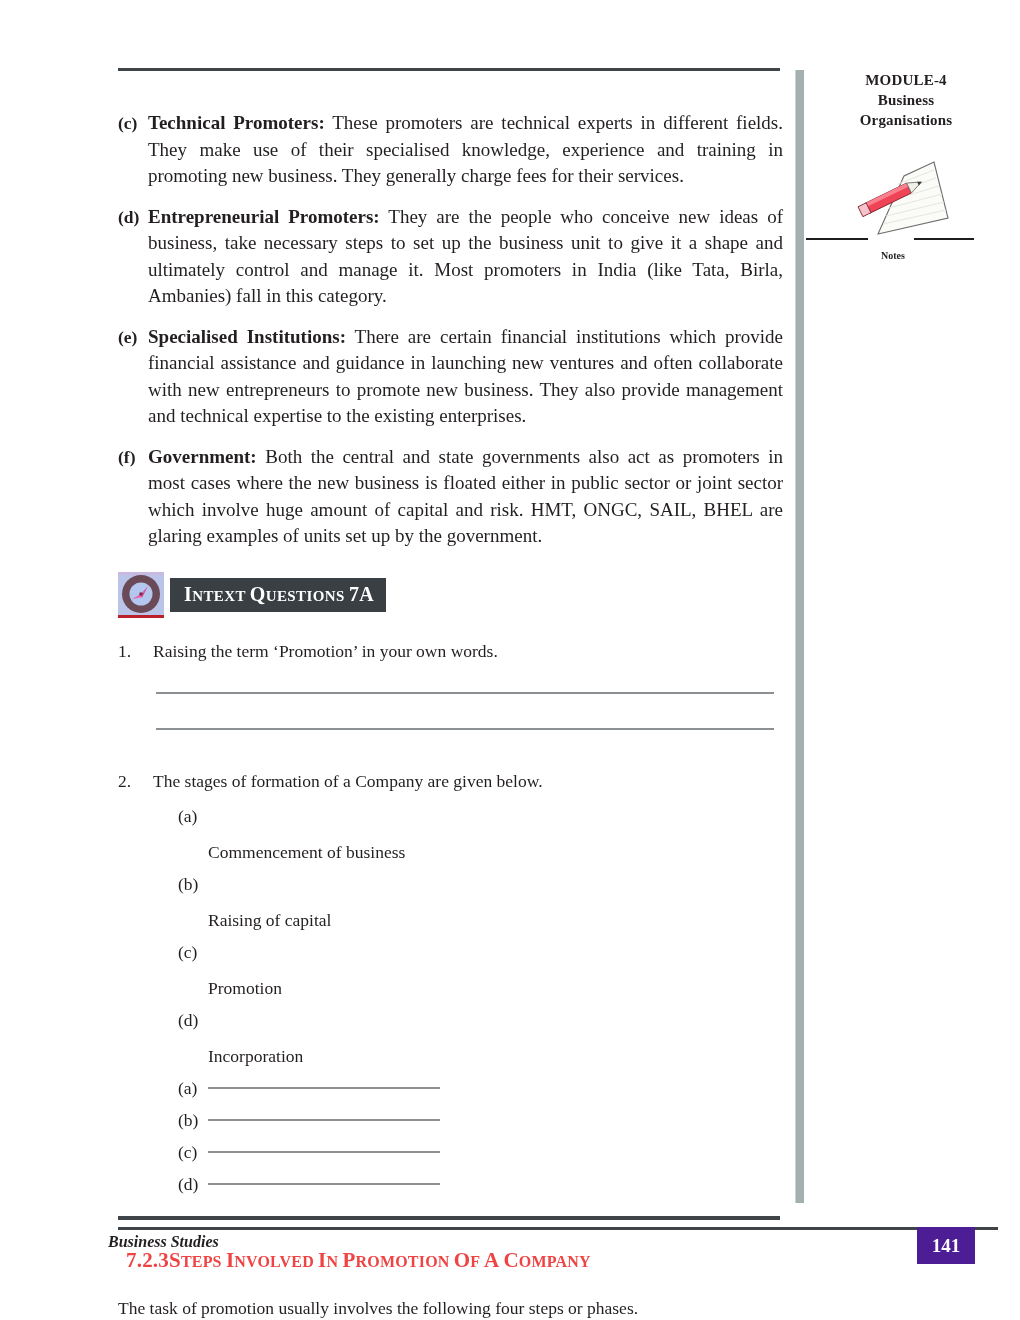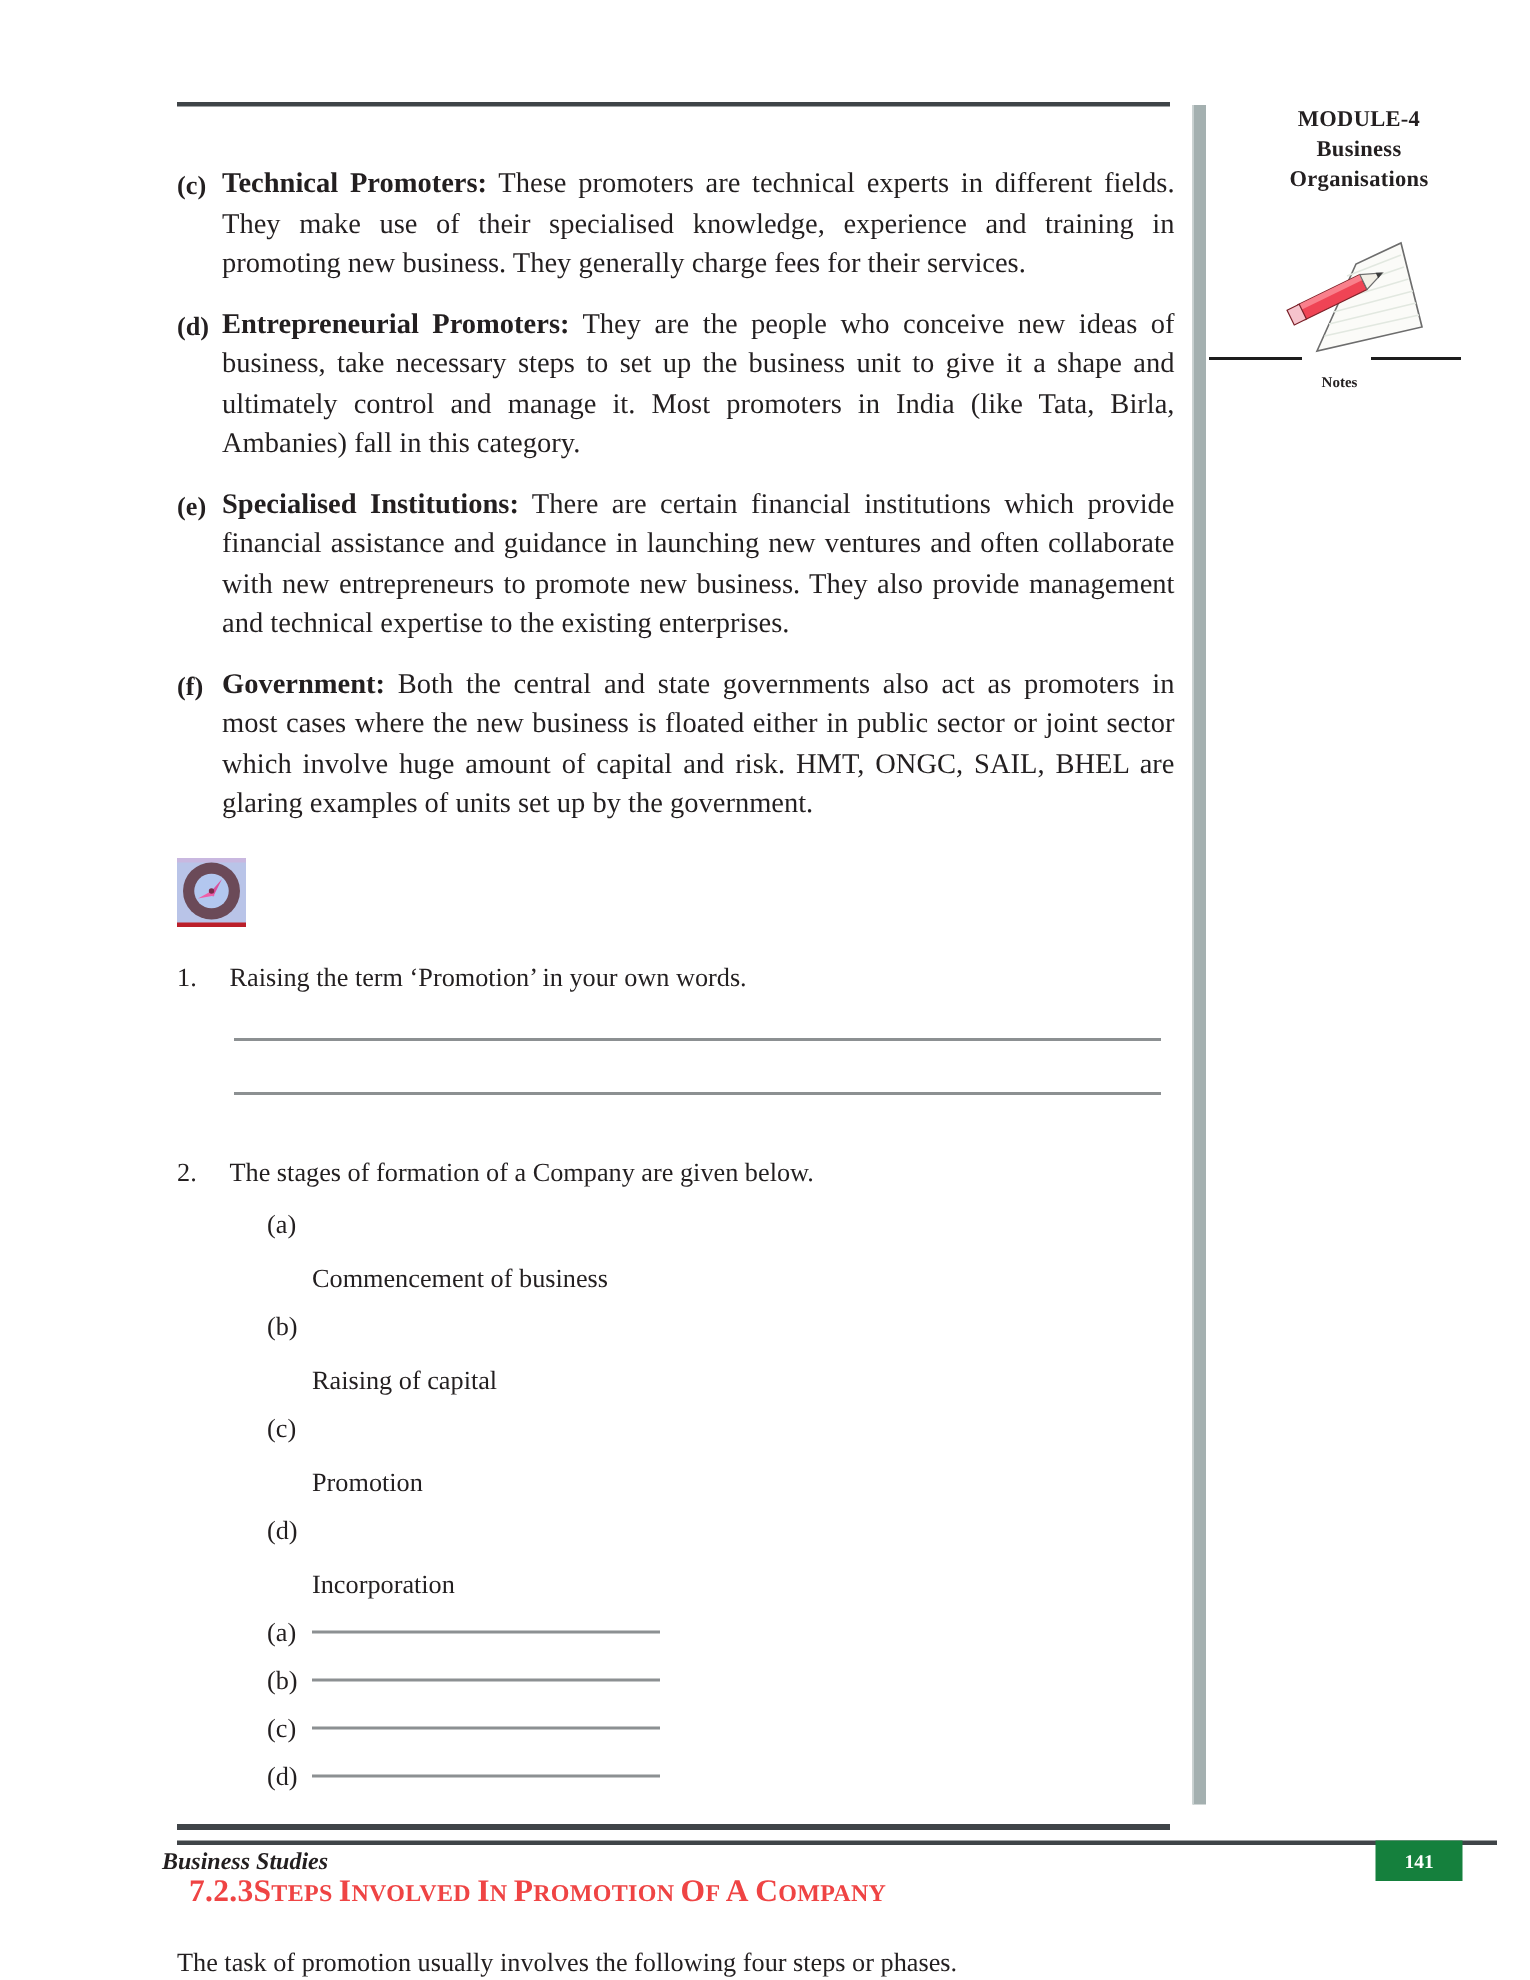--- a/index.html
+++ b/index.html
@@ -245,25 +245,25 @@
     position: absolute;
     left: 108px; top: 1233px;
     font-weight: bold;
     font-style: italic;
     font-size: 16px;
     color: #231f20;
   }
   .page-number-box {
     position: absolute;
     left: 917px; top: 1227px;
-    width: 58px; height: 27px;
-    background: #15803d;
+    width: 58px; height: 37px;
+    background: #4c1d95;
     color: #ffffff;
     font-weight: bold;
-    font-size: 13px;
+    font-size: 19px;
     display: flex;
     align-items: center;
     justify-content: center;
   }
 </style>
 </head>
 <body>
 
 <div class="page">
 
@@ -338,20 +338,23 @@
           <rect x="0" y="0" width="46" height="46" fill="#b9c4e8"></rect>
           <rect x="0" y="0" width="46" height="3" fill="#c9b8e0"></rect>
           <circle cx="23" cy="22" r="19" fill="#6b4a58"></circle>
           <circle cx="23" cy="22" r="11.5" fill="#b3c7ef"></circle>
           <path d="M23 22 L30 14 L24 26 Z" fill="#d9529b"></path>
           <path d="M23 22 L14 27 L25 25 Z" fill="#ef5ea8"></path>
           <circle cx="23" cy="22" r="1.8" fill="#7a2b4a"></circle>
           <rect x="0" y="43" width="46" height="3" fill="#bb1f2a"></rect>
         </svg>
       </div>
+      <div class="intext-banner">
+        <span class="smallcaps-white"><span class="cap">I</span><span>NTEXT </span><span class="cap">Q</span><span>UESTIONS </span><span class="cap">7A</span></span>
+      </div>
     </div>
 
     <div class="numbered">
       <div class="n">1.</div>
       <div class="t">Raising the term ‘Promotion’ in your own words.</div>
     </div>
     <div class="gap-sm"></div>
     <div class="answer-line"></div>
     <div class="gap-md"></div>
     <div class="answer-line"></div>

